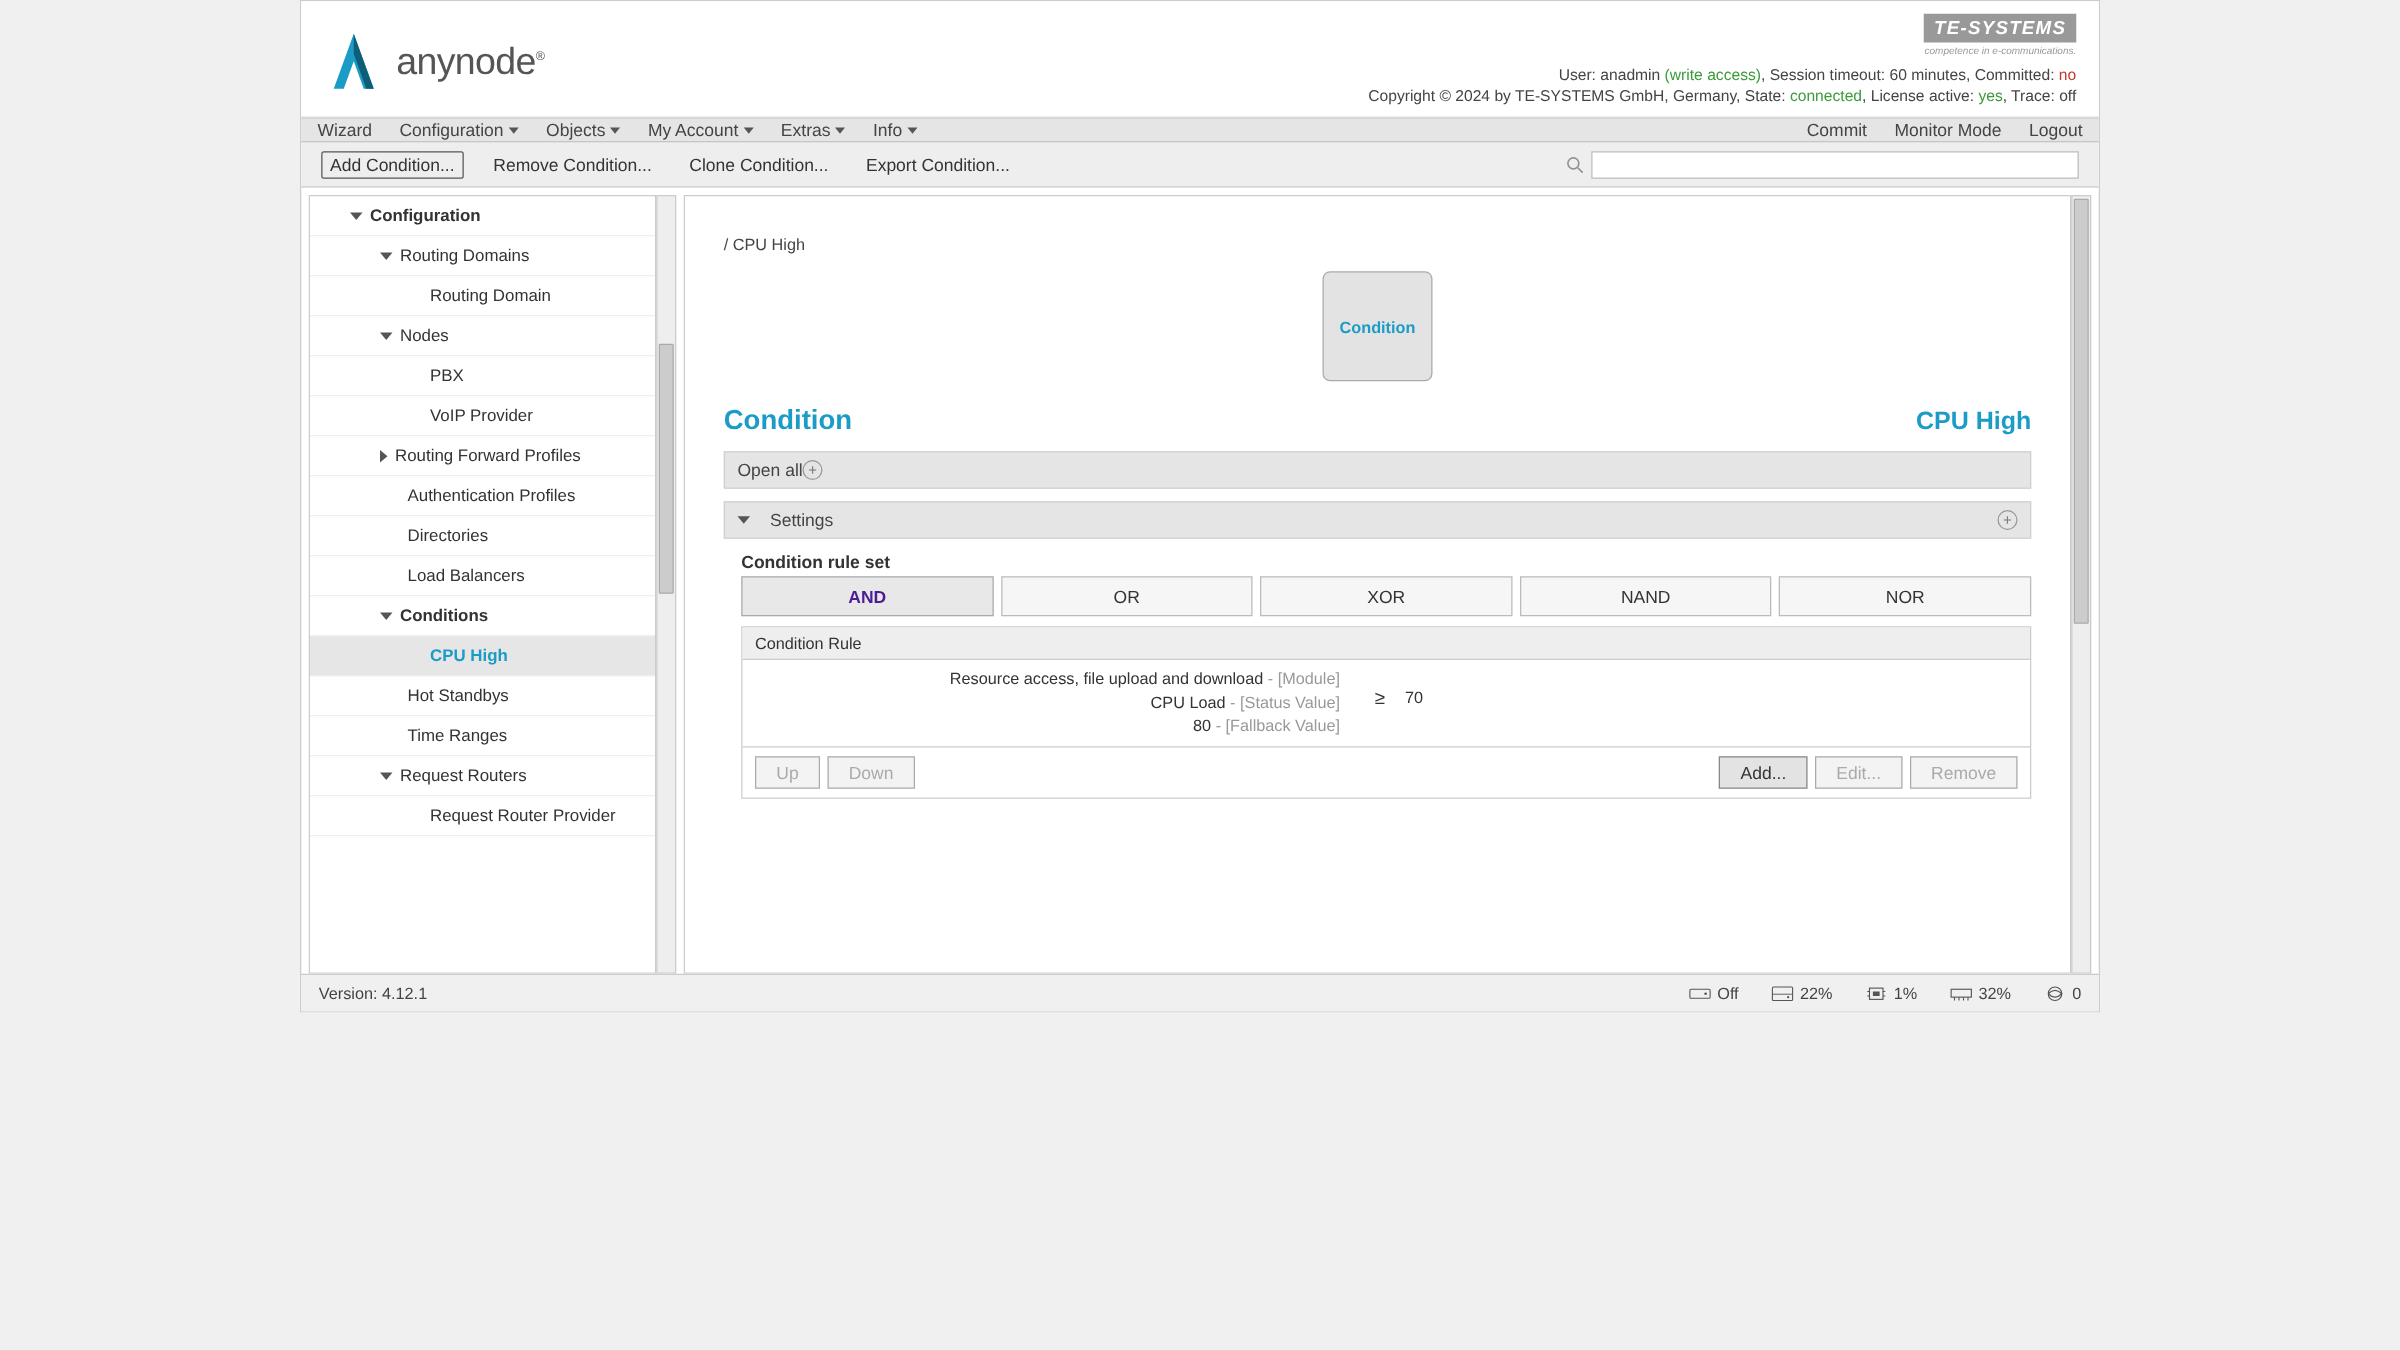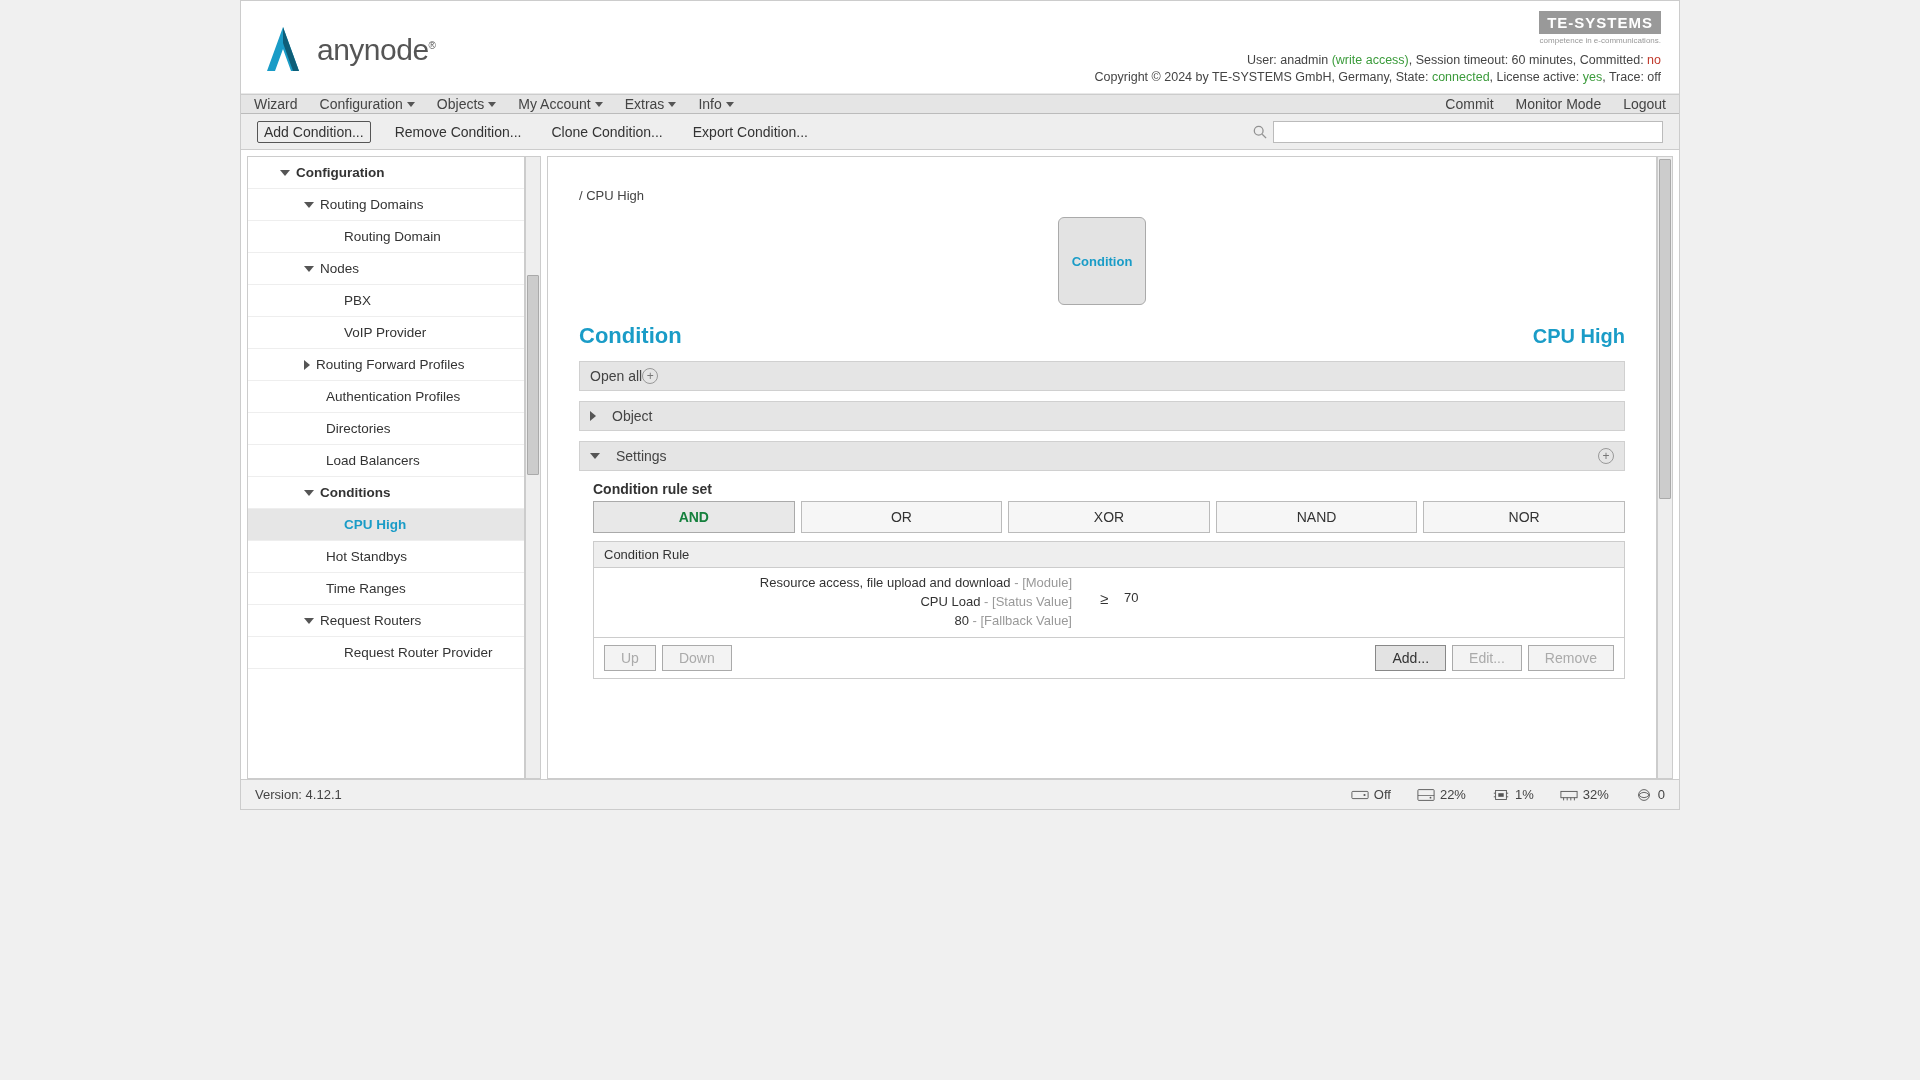--- a/index.html
+++ b/index.html
@@ -4,21 +4,21 @@
 <style>
 * { box-sizing: border-box; margin: 0; padding: 0; }
 body { font-family: Arial, Helvetica, sans-serif; font-size: 13px; color: #333; background: #f0f0f0; }
 .frame { width: 1440px; height: 810px; background: #fff; border: 1px solid #ccc; margin: 0 auto; display: flex; flex-direction: column; position: relative; }
 .header { display: flex; justify-content: space-between; align-items: flex-start; padding: 10px 18px 6px 18px; background: #fff; border-bottom: 1px solid #e8e8e8; }
 .logo-area { display: flex; align-items: center; gap: 10px; padding-top: 10px; }
 .logo-mark { width: 48px; height: 58px; position: relative; }
 .logo-text { font-size: 30px; color: #555; font-weight: 300; letter-spacing: -0.5px; }
 .logo-text sup { font-size: 10px; vertical-align: super; }
 .header-right { text-align: right; font-size: 12.5px; color: #444; }
-.te-logo { margin-bottom: 8px; display: flex; flex-direction: column; align-items: flex-end; }
+.te-logo { margin-bottom: 8px; display: flex; flex-direction: column; align-items: flex-end; font-style: italic; }
 .te-logo-box { background:#999; color:#fff; padding:3px 8px; font-size:15px; font-weight: bold; letter-spacing: 1px; }
 .te-tagline { font-size:8px; color:#999; margin-top:2px; }
 .green { color: #3b9b3b; }
 .red { color: #c0392b; }
 .status-line { margin-bottom: 3px; }
 .menubar { background: #e5e5e5; border-top:1px solid #ccc; border-bottom: 1px solid #bbb; display: flex; align-items: center; padding: 0 13px; height: 20px; }
 .menubar-left { display: flex; gap: 22px; }
 .menubar-right { margin-left: auto; display: flex; gap: 22px; }
 .menu-item { color: #444; font-size: 14px; cursor: pointer; display: flex; align-items: center; gap: 4px; }
 .caret { width:0; height:0; border-left:4px solid transparent; border-right:4px solid transparent; border-top:5px solid #555; display:inline-block; }
@@ -54,21 +54,21 @@
 .section-name { color:#1a9cc7; font-size:20px; font-weight:bold; }
 .panel-bar { background:#e5e5e5; border:1px solid #d0d0d0; margin: 0 14px 10px 14px; height:30px; display:flex; align-items:center; padding:0 10px; font-size:14px; color:#444; }
 .panel-bar .plus { width:16px; height:16px; border:1px solid #999; border-radius:50%; display:flex; align-items:center; justify-content:center; font-size:12px; color:#777; }
 .panel-bar.with-plus { justify-content:space-between; }
 .panel-bar .left { display:flex; align-items:center; gap:16px; }
 .panel-body { padding: 0 14px 12px 28px; }
 .rule-title { font-weight:bold; font-size:14px; margin: 6px 0 4px 0; }
 .rule-desc { font-size:13px; color:#444; margin-bottom:8px; }
 .operator-row { display:flex; gap:6px; margin-bottom:8px; }
 .op-btn { flex:1; text-align:center; padding:7px 0; border:1px solid #bbb; background:#f6f6f6; font-size:14px; cursor:pointer; }
-.op-btn.active { background:#e8e8e8; border:1px solid #aaa; color:#15803d; font-weight:bold; }
+.op-btn.active { background:#e8e8e8; border:1px solid #aaa; color:#4c1d95; font-weight:bold; }
 .rule-table { border:1px solid #ccc; }
 .rule-table-head { background:#eee; padding:5px 10px; font-size:13px; border-bottom:1px solid #ccc; }
 .rule-row { display:flex; padding:6px 10px 6px 10px; }
 .rule-left { flex:1; text-align:right; padding-right:12px; }
 .rule-left .line { line-height:1.45; font-size:13px; }
 .grey { color:#999; }
 .rule-mid { width:40px; text-align:center; font-size:15px; padding-top:16px; }
 .rule-right { width:490px; font-size:13px; padding-top:16px; }
 .rule-buttons { border-top:1px solid #ccc; padding:7px 10px; display:flex; gap:6px; }
 .rb { padding:4px 16px; border:1px solid #aaa; background:#f3f3f3; cursor:pointer; font-size:14px; }
@@ -224,26 +224,20 @@
         <div class="section-title-row">
           <span class="section-title">Condition</span>
           <span class="section-name">CPU High</span>
         </div>
 
         <div class="panel-bar">
           <span>Open all</span>
           <span class="plus">+</span>
         </div>
 
-        <div class="panel-bar">
-          <div class="left">
-              <span class="tri-right"></span>
-              <span>Object</span>
-            </div>
-        </div>
 
         <div class="panel-bar with-plus">
           <div class="left">
               <span class="tri-down"></span>
               <span>Settings</span>
             </div>
           <span class="plus">+</span>
         </div>
 
         <div class="panel-body">

